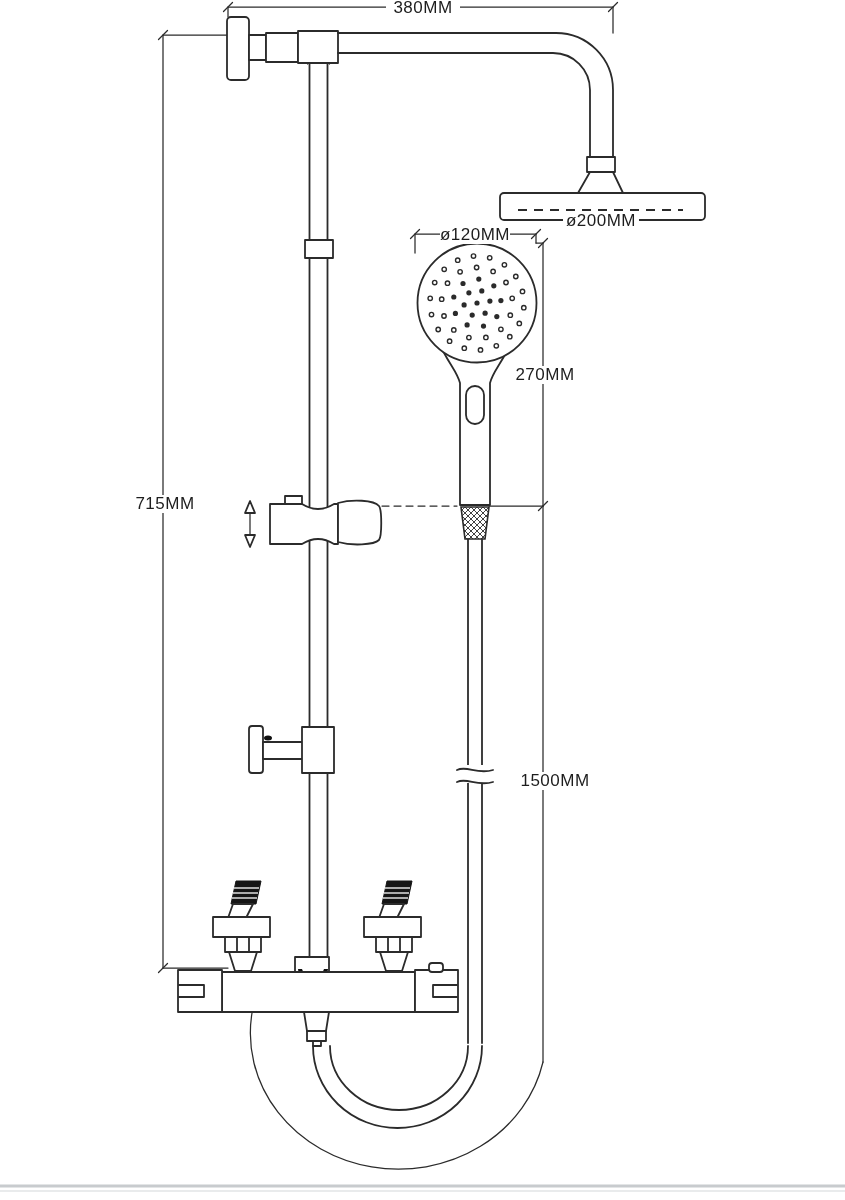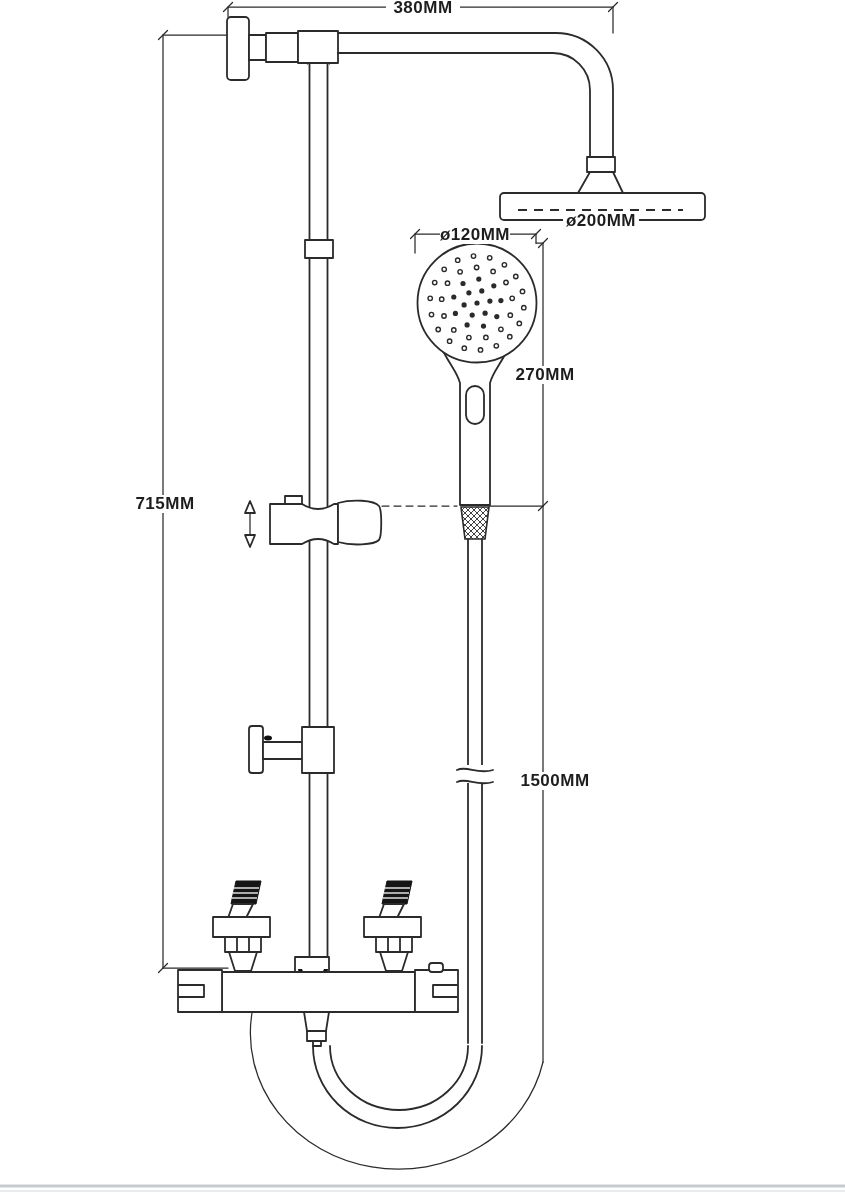--- a/index.html
+++ b/index.html
@@ -1,17 +1,17 @@
 <!DOCTYPE html>
 <html style="--line: #2b2b2b; --floor: #c8cbce; --bg: #ffffff;"><head>
 <meta charset="utf-8">
 <style>
   :root{ --line:#2b2b2b; --floor:#c8cbce; --bg:#ffffff; }
   html,body{margin:0;padding:0;background:var(--bg);}
-  .stage{width:845px;height:1200px;position:relative;background:var(--bg);overflow:hidden;font-weight:bold;}
+  .stage{width:845px;height:1200px;position:relative;background:var(--bg);overflow:hidden;}
   svg{display:block;}
   .ln  {fill:none;stroke:var(--line);stroke-width:1.8;stroke-linejoin:round;stroke-linecap:round;}
   .lnf {fill:#fff;stroke:var(--line);stroke-width:1.8;stroke-linejoin:round;}
   .dim {fill:none;stroke:var(--line);stroke-width:1.25;stroke-linecap:round;}
   .blk {fill:#151515;stroke:#151515;stroke-width:1;}
   .thr {stroke:#ffffff;stroke-width:1.3;fill:none;}
   .wbg {fill:#ffffff;stroke:none;}
   .txt {font-family:"Liberation Sans",sans-serif;font-size:17px;letter-spacing:.5px;
         fill:#1d1d1d;text-anchor:middle;}
 </style>

